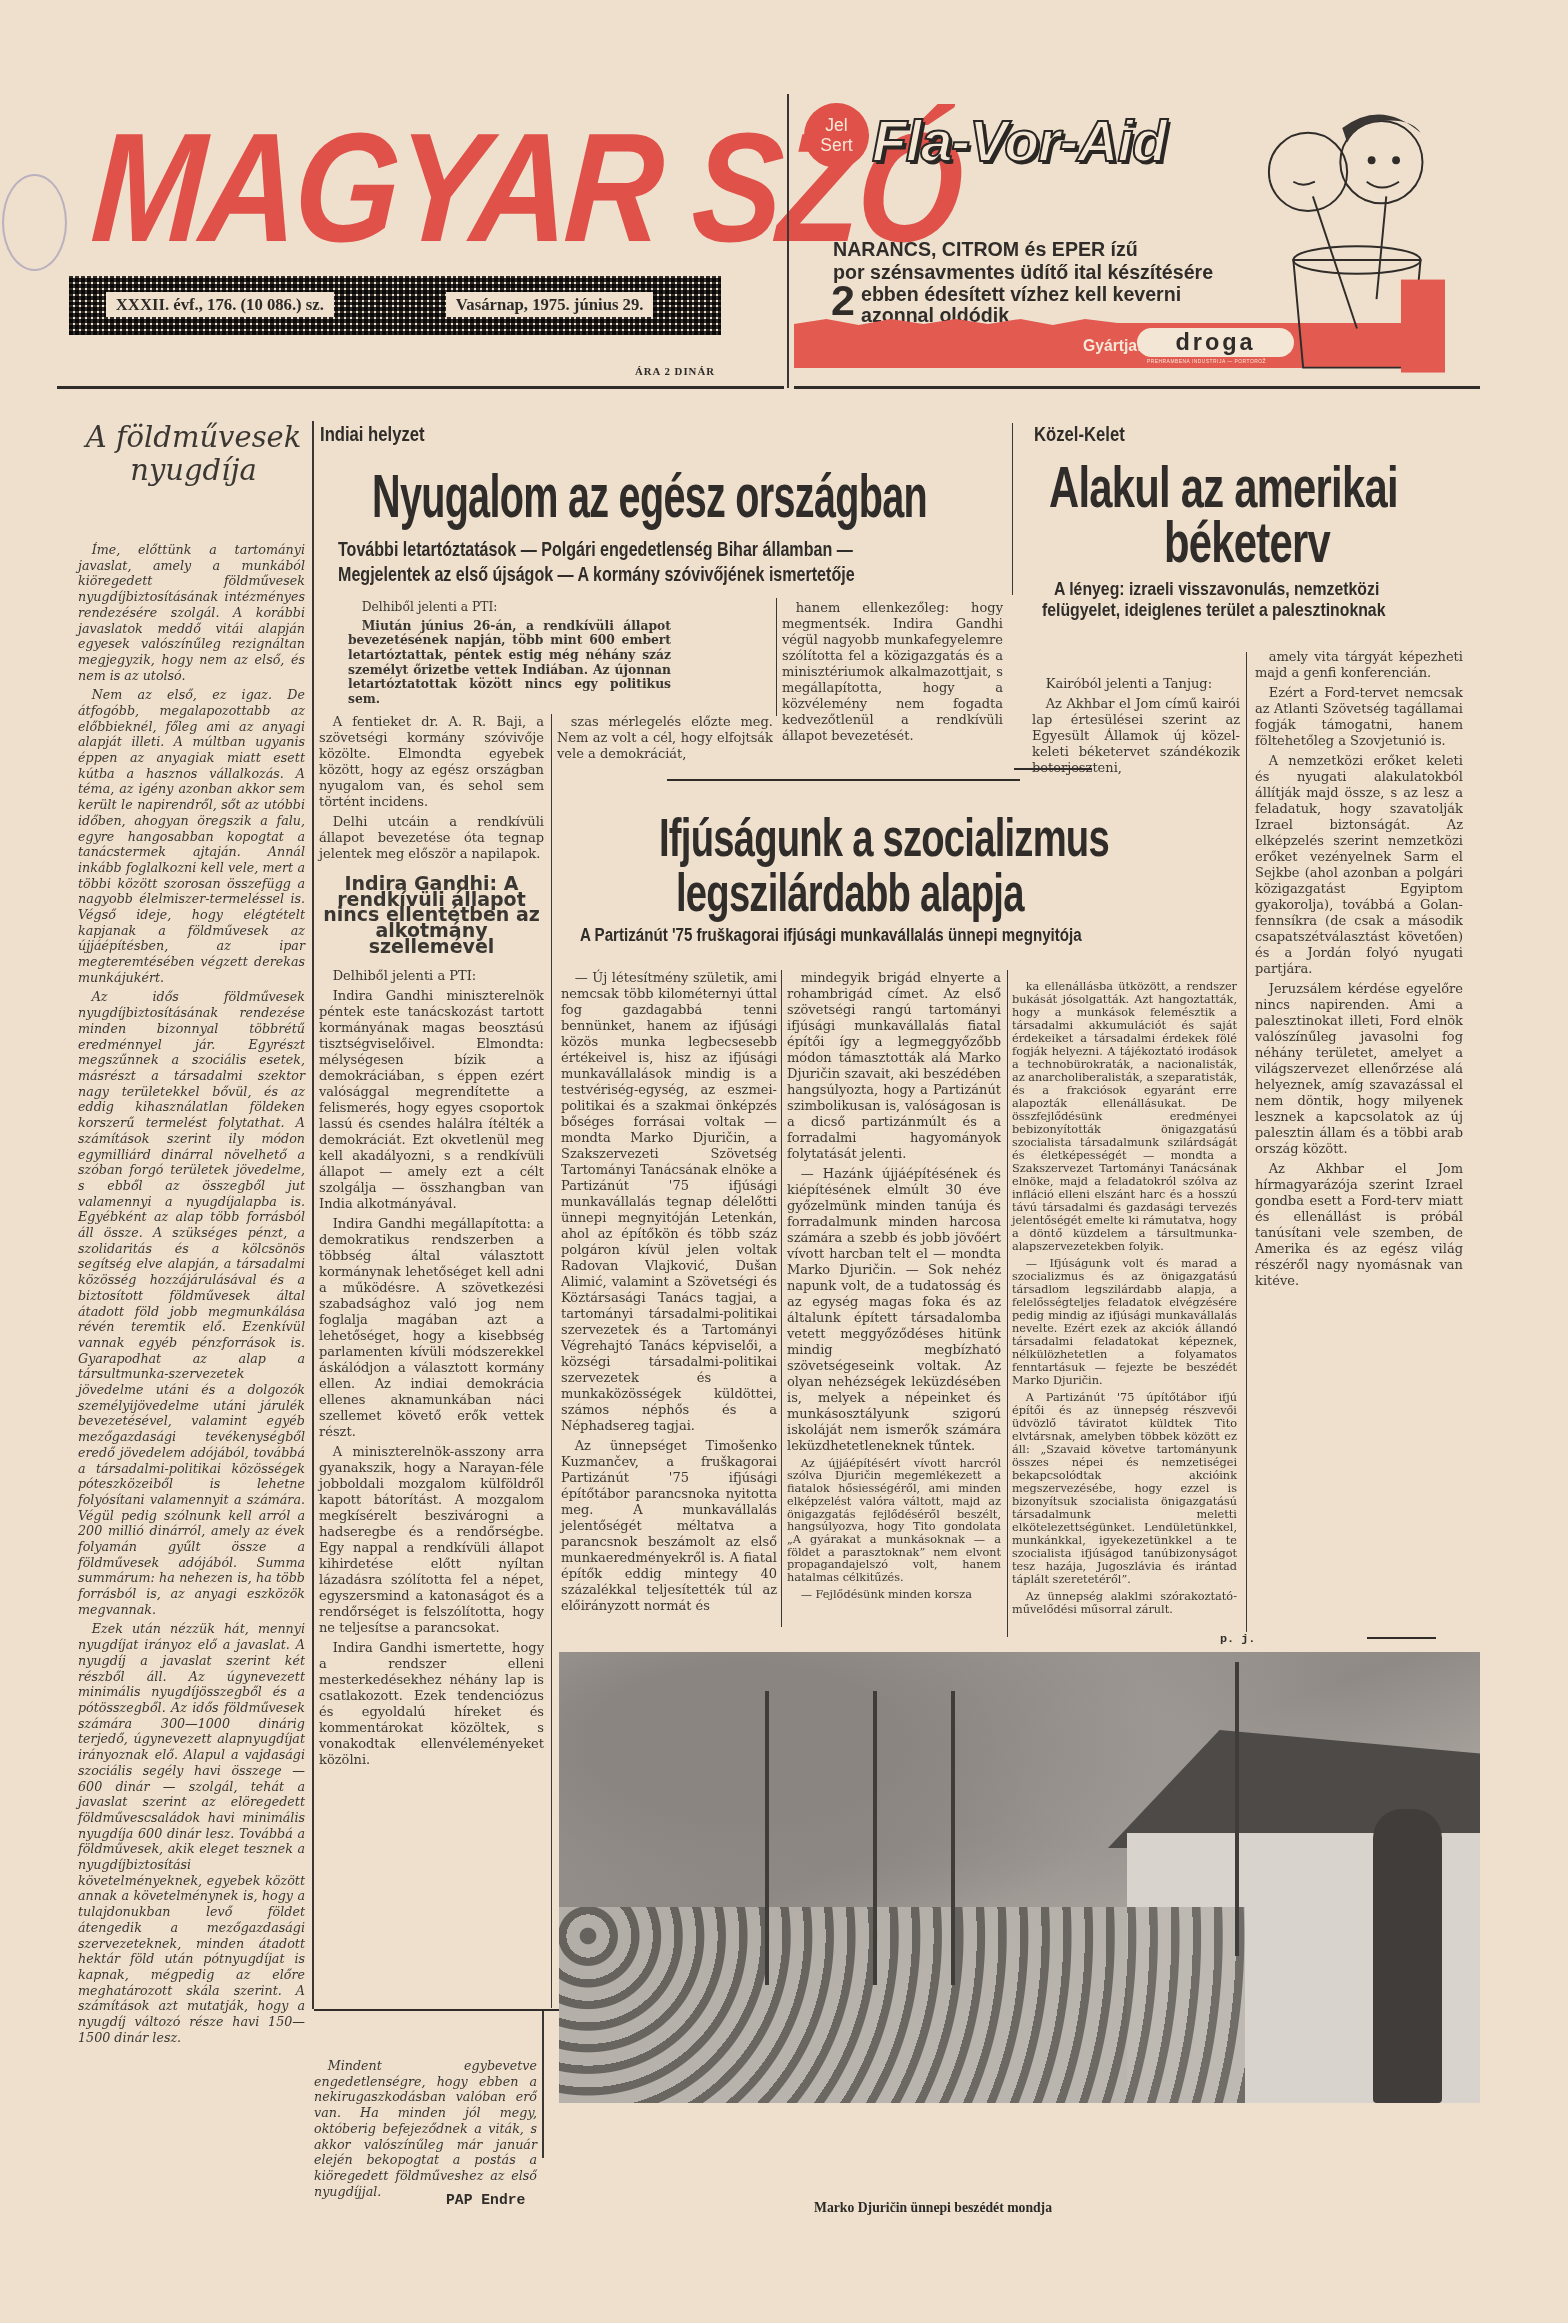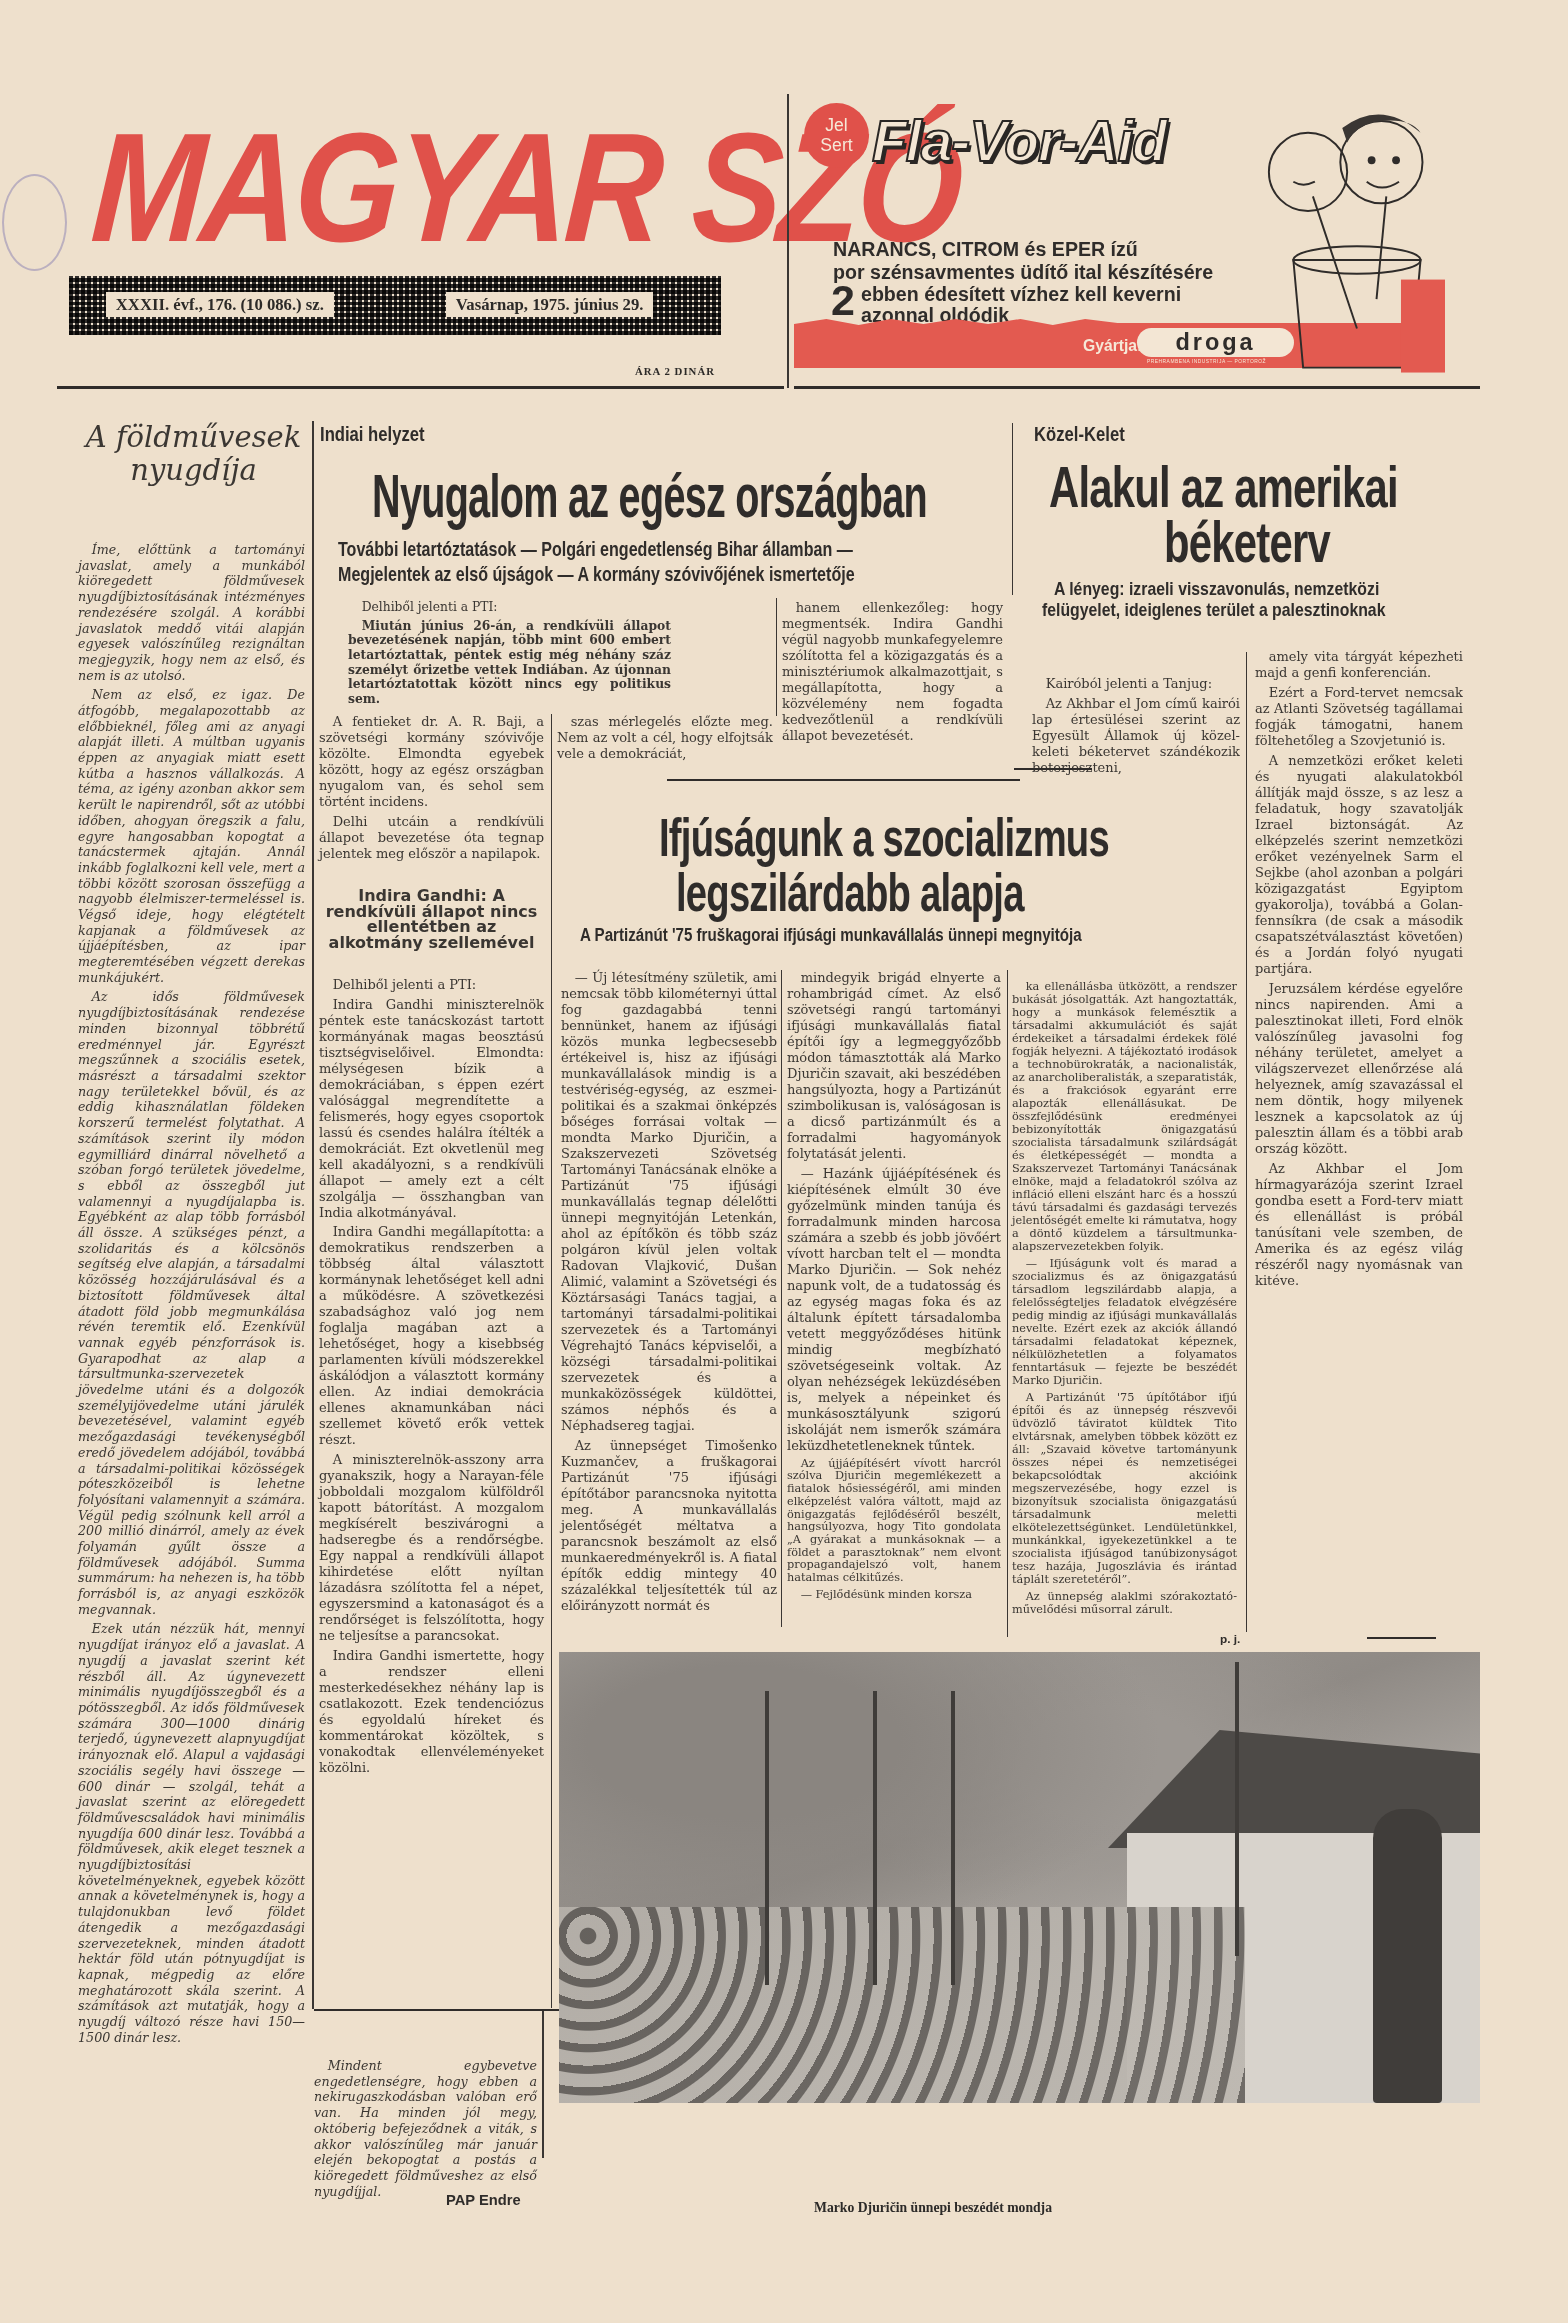--- a/index.html
+++ b/index.html
@@ -64,22 +64,22 @@
   
   .kicker { font-family: "Liberation Sans", sans-serif; font-weight: bold; font-size: 19.6px; color: #2f2c2a; transform: scaleX(.85); transform-origin: left; white-space: nowrap; }
   .headline { font-family: "Liberation Sans", sans-serif; font-weight: 900; color: #2f2c2a; white-space: nowrap; transform-origin: left top; letter-spacing: -1px; }
   .subhead { font-family: "Liberation Sans", sans-serif; font-weight: bold; color: #2f2c2a; white-space: nowrap; transform-origin: left top; }
   .col { font-size: 13px; line-height: 16px; text-align: justify; hyphens: auto; color: #3a3632; }
   .col p { margin: 0; text-indent: 13.7px; }
   .col p + p { margin-top: 3.9px; }
   .col.small { font-size: 11.3px; line-height: 13px; }
   .col.italic { font-style: italic; font-size: 12.7px; line-height: 15.7px; margin-top: 24px; }
   .col .lead { font-weight: bold; text-indent: 13.7px; }
-  .col .sub-h { font-family: "DejaVu Sans", sans-serif; font-weight: bold; text-align: center; font-size: 16px; line-height: 15.7px; text-indent: 0; margin: 26px 0; }
-  .byline { font-family: Liberation Sans, sans-serif; font-weight: bold; font-size: 14.7px; color: #2f2c2a; }
+  .col .sub-h { font-family: "DejaVu Sans", sans-serif; font-weight: bold; text-align: center; font-size: 19px; line-height: 15.7px; text-indent: 0; margin: 14px 0; }
+  .byline { font-family: Liberation Mono, monospace; font-weight: bold; font-size: 14.7px; color: #2f2c2a; }
   .editorial-title { font-family: "DejaVu Serif", serif; font-style: italic; font-size: 29px; line-height: 33px; text-align: center; color:#3b3733; }
   .photo {
     left: 559px; top: 1652px; width: 921px; height: 451px;
     background:
       radial-gradient(ellipse at 20% 20%, #8a8580 0 15%, transparent 40%),
       radial-gradient(ellipse at 60% 25%, #9c9792 0 12%, transparent 35%),
       linear-gradient(160deg, #a9a49e 0%, #8f8a85 40%, #b8b3ad 70%, #d0cbc4 100%);
     overflow: hidden;
   }
   .photo .roof { position:absolute; left: 549px; top: 78px; width: 372px; height: 118px; background: #4d4a47;

